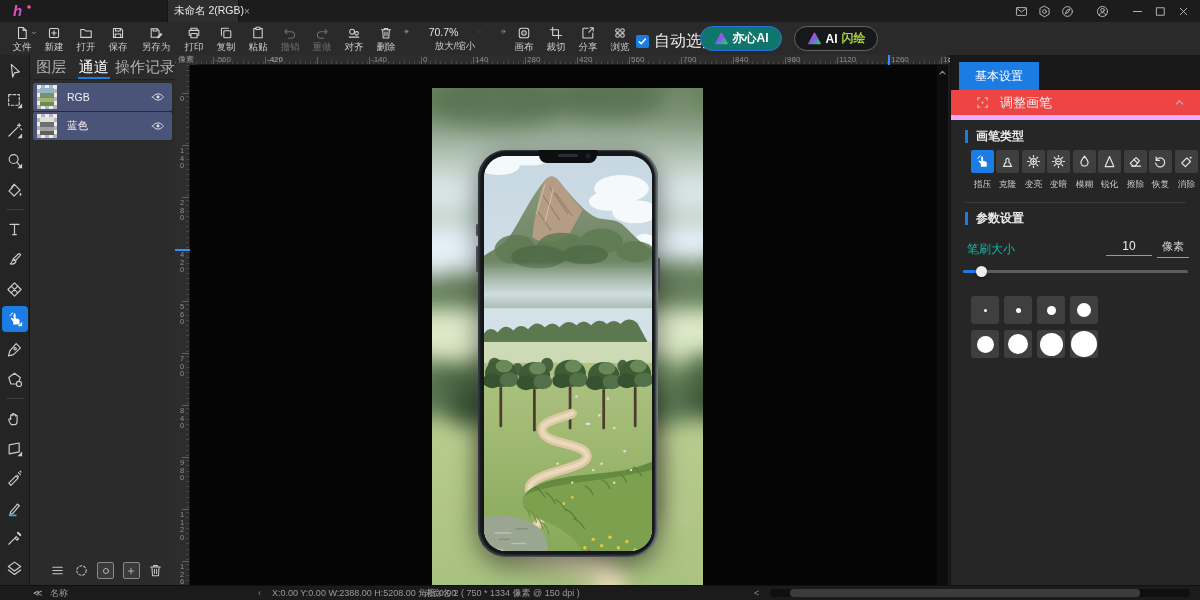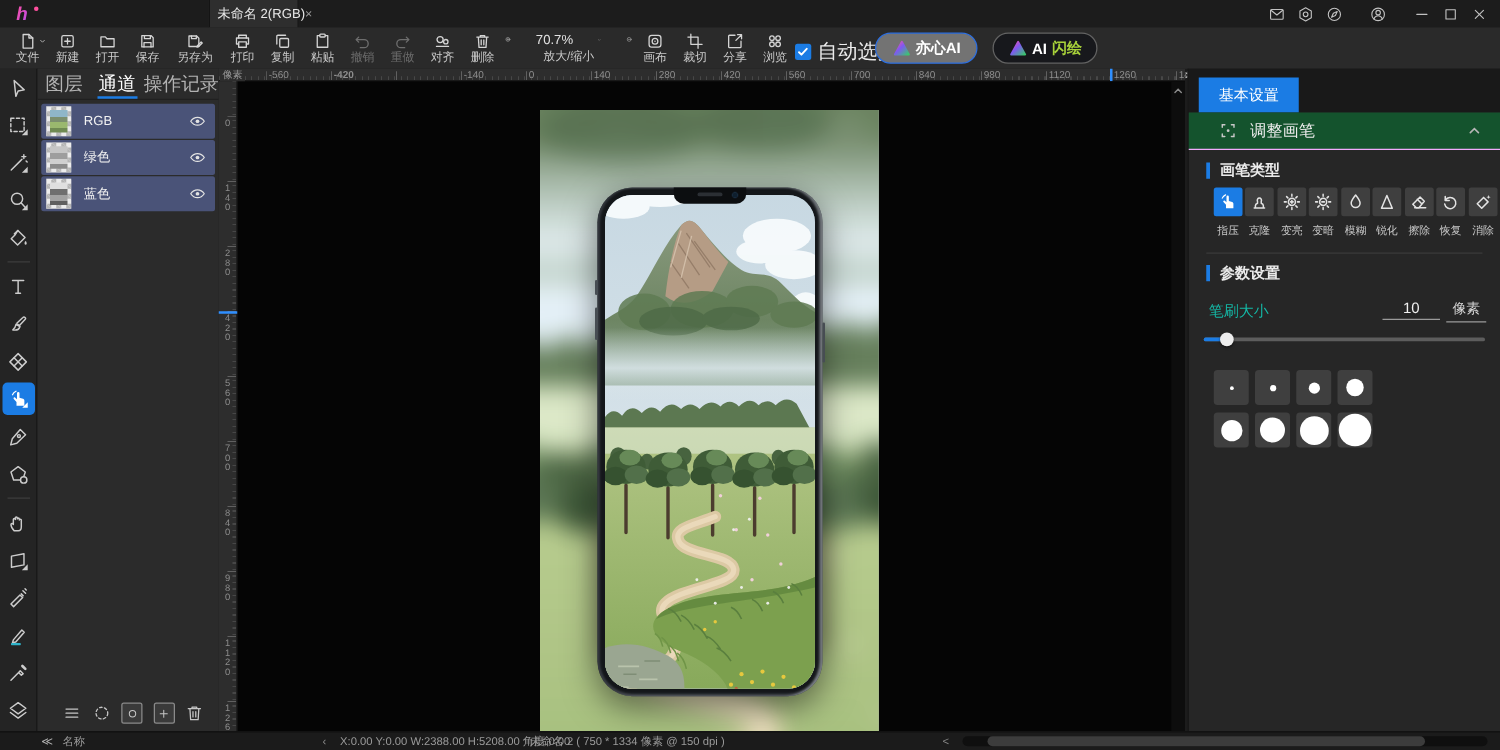--- a/index.html
+++ b/index.html
@@ -34,21 +34,21 @@
 .zic{width:13px;height:13px;color:#d4d4d4}.zic svg{width:100%;height:100%}
 .zcaret{width:8px;height:8px;color:#b0b0b0}.zcaret svg{width:100%;height:100%}
 #zoomval{font-size:10.5px;color:#e2e2e2}
 #zoomlab{font-size:10px;color:#cbcbcb;text-align:center;line-height:12px;transform:scale(.95)}
 #tb-b2{position:absolute;left:508px;top:1px;display:flex}
 #autosel{position:absolute;left:636px;top:9px;display:flex;align-items:center;gap:5px}
 #autosel .box{width:13px;height:13px;border-radius:2px;background:#1b7ce4;color:#fff;padding:1px}
 #autosel .box svg{width:100%;height:100%}
 #autosel .lbl{font-size:16px;color:#ececec}
 .aipill{position:absolute;top:4px;height:25px;border-radius:13px;display:flex;align-items:center;justify-content:center;gap:4px}
-#ai1{left:700px;width:82px;border:1px solid #2d6fe0;background:#737373}
+#ai1{left:700px;width:82px;border:1px solid #2d6fe0;background:#0f766e}
 #ai2{left:794px;width:84px;border:1px solid #636363;background:#17181c}
 .ailogo{width:15px;height:15px}.ailogo svg{width:100%;height:100%}
 .aitxt{font-size:12px;font-weight:bold;color:#fff}
 .aigreen{color:#a8d23a}
 
 
 #toolstrip{position:absolute;left:0;top:55px;width:30px;height:530px;background:#242424;border-right:1px solid #161616;display:flex;flex-direction:column;align-items:center}
 .tool{width:30px;height:30px;display:flex;align-items:center;justify-content:center;color:#cccccc;flex:0 0 auto}
 .tool svg{width:17px;height:17px}
 .tool.active{width:26px;height:26px;margin:2px;background:#1b7ce4;border-radius:4px;color:#fff}
@@ -99,21 +99,21 @@
 #notch .spk{position:absolute;top:4px;left:50%;transform:translateX(-50%);width:20px;height:3px;border-radius:2px;background:#2b2f34}
 #notch .cam{position:absolute;top:4px;right:7px;width:4px;height:4px;border-radius:50%;background:#0f1f2e;box-shadow:0 0 1px #3a6a9a}
 #vscroll{position:absolute;right:0;top:0;bottom:0;width:11px;background:#0d0d0d;display:flex;justify-content:center}
 #vscroll .up{width:9px;height:9px;color:#8c8c8c;margin-top:3px}
 #vscroll .up svg{width:100%;height:100%}
 
 
 #rightpanel{position:absolute;left:950px;top:55px;width:250px;height:530px;background:#262626;border-left:1px solid #131313}
 .rp-top{position:absolute;left:0;top:0;right:0;height:35px;background:#191919}
 .rp-tab{position:absolute;left:8px;top:7px;width:80px;height:28px;background:#1b7ce4;color:#fff;font-size:12px;display:flex;align-items:center;justify-content:center}
-.rp-head{position:absolute;top:35px;left:0;right:0;height:30px;background:#14532d;border-bottom:1px solid #f0abfc;display:flex;align-items:center}
+.rp-head{position:absolute;top:35px;left:0;right:0;height:30px;background:#ef4444;border-bottom:5px solid #f0abfc;display:flex;align-items:center}
 .rp-head .hic{margin-left:24px;width:15px;height:15px;color:#c9c9c9}
 .rp-head .hic svg{width:100%;height:100%}
 .rp-head .httl{margin-left:10px;font-size:13px;color:#ececec}
 .rp-head .chev{margin-left:auto;margin-right:14px;width:13px;height:13px;color:#b5b5b5}
 .rp-head .chev svg{width:100%;height:100%}
 .sect{position:absolute;left:14px;display:flex;align-items:center;gap:8px}
 .sect .bar{width:3px;height:13px;background:#1b7ce4}
 .sect .stl{font-size:12px;font-weight:bold;color:#eaeaea}
 #btrow{position:absolute;left:19px;top:95px;display:flex;gap:1.5px}
 .btitem{width:24px;display:flex;flex-direction:column;align-items:center}
@@ -673,32 +673,20 @@
         <div class="ltab">图层</div>
         <div class="ltab active">通道<div class="ltab-line"></div></div>
         <div class="ltab">操作记录</div>
       </div>
   <div id="chrows">
         <div class="chrow">
           <div class="chthumb">
             <div class="chimg ti-rgb"></div>
           </div>
           <div class="chlabel">RGB</div>
-          <div class="cheye">
-            <svg viewBox="0 0 16 16" fill="none" stroke="currentColor" stroke-width="1.1" stroke-linecap="round" stroke-linejoin="round">
-              <path d="M1.8 8s2.4-3.6 6.2-3.6S14.2 8 14.2 8s-2.4 3.6-6.2 3.6S1.8 8 1.8 8z"></path>
-              <circle cx="8" cy="8" r="1.7" fill="currentColor" stroke="none"></circle>
-            </svg>
-          </div>
-        </div>
-        <div class="chrow">
-          <div class="chthumb">
-            <div class="chimg ti-green"></div>
-          </div>
-          <div class="chlabel">绿色</div>
           <div class="cheye">
             <svg viewBox="0 0 16 16" fill="none" stroke="currentColor" stroke-width="1.1" stroke-linecap="round" stroke-linejoin="round">
               <path d="M1.8 8s2.4-3.6 6.2-3.6S14.2 8 14.2 8s-2.4 3.6-6.2 3.6S1.8 8 1.8 8z"></path>
               <circle cx="8" cy="8" r="1.7" fill="currentColor" stroke="none"></circle>
             </svg>
           </div>
         </div>
         <div class="chrow">
           <div class="chthumb">
             <div class="chimg ti-blue"></div>

